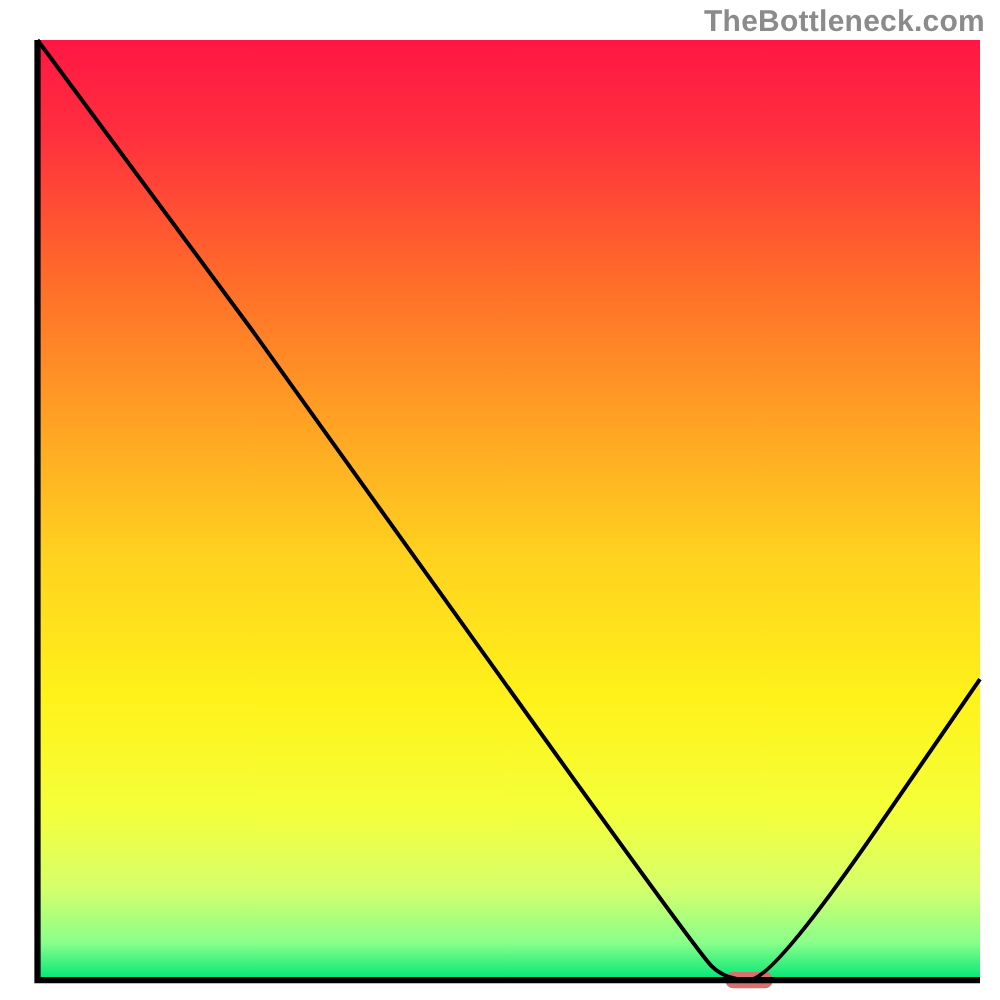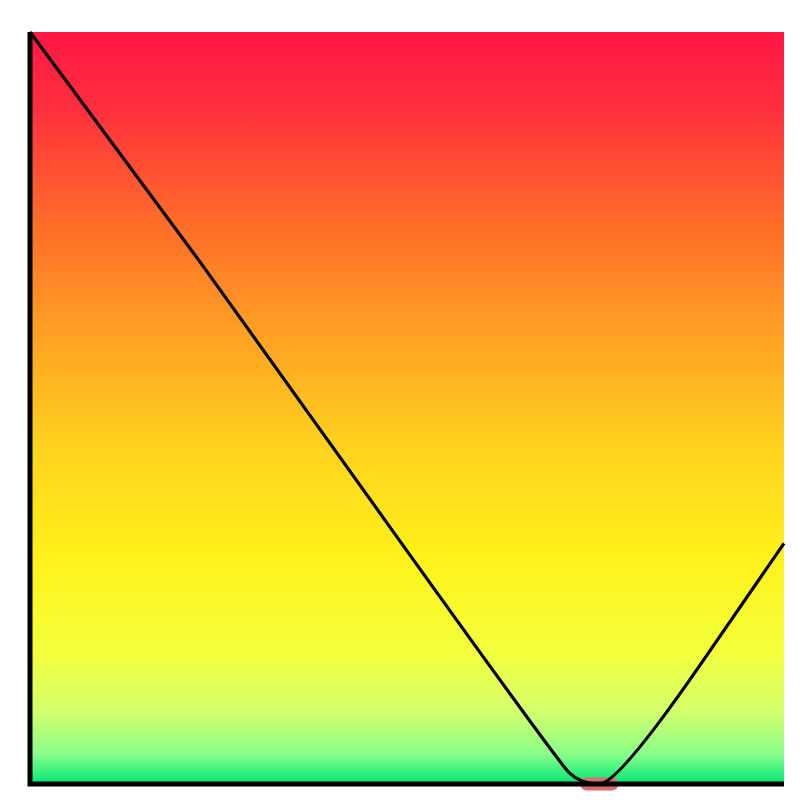--- a/index.html
+++ b/index.html
@@ -30,20 +30,21 @@
     top: 0;
     left: 0;
     width: 800px;
     height: 800px;
   }
 </style>
 </head>
 <body>
 <div class="container">
 
+<div class="watermark">TheBottleneck.com</div>
 
 <svg class="chart" viewBox="0 0 800 800" preserveAspectRatio="none">
   <defs>
     <linearGradient id="bg-grad" x1="0" y1="0" x2="0" y2="1">
           <stop offset="0.00%" stop-color="#ff1744"></stop>
           <stop offset="10.00%" stop-color="#ff2f3e"></stop>
           <stop offset="25.00%" stop-color="#ff6a2a"></stop>
           <stop offset="40.00%" stop-color="#ffa024"></stop>
           <stop offset="55.00%" stop-color="#ffd21f"></stop>
           <stop offset="70.00%" stop-color="#fff21a"></stop>

